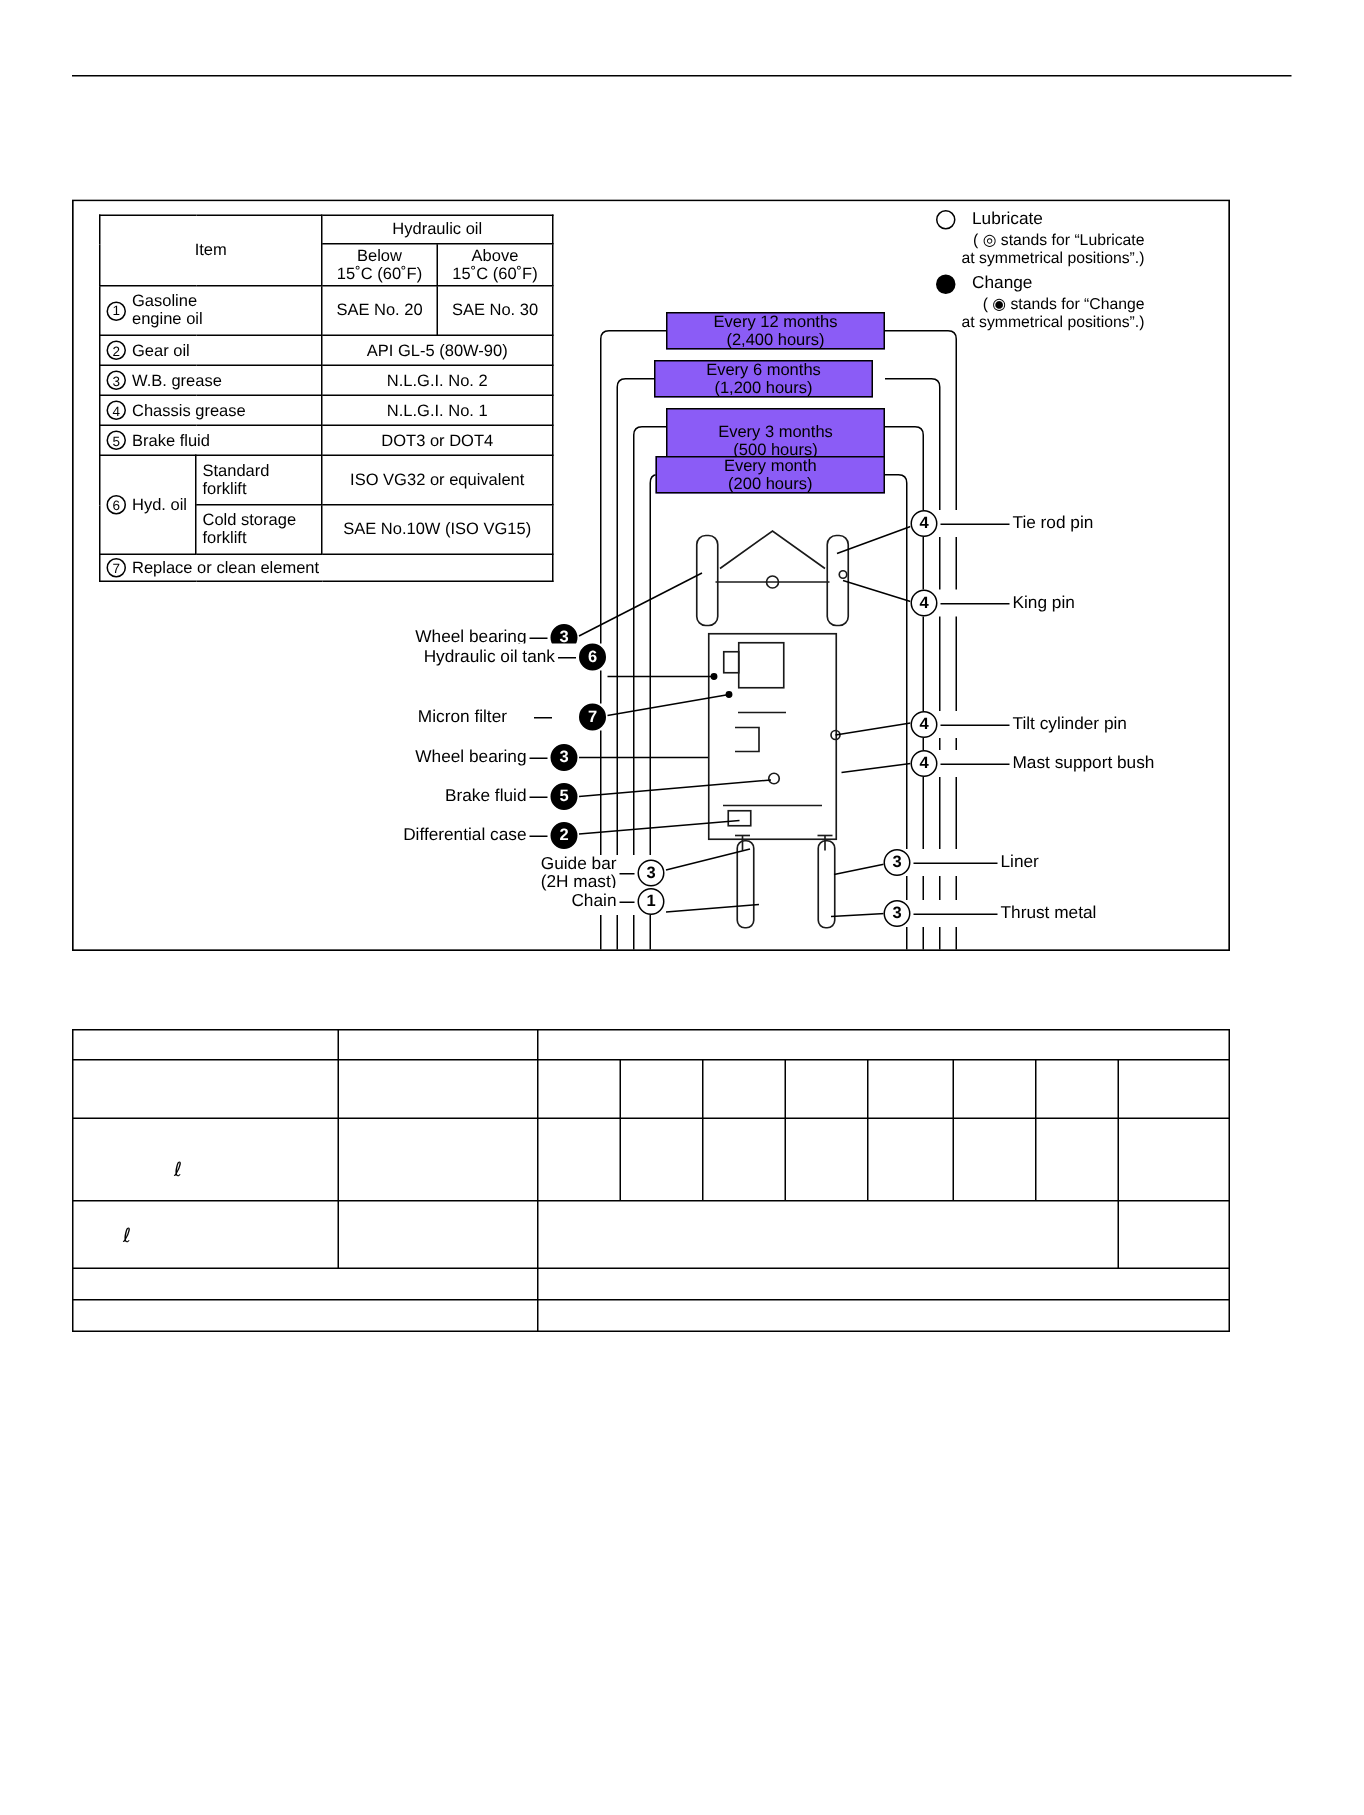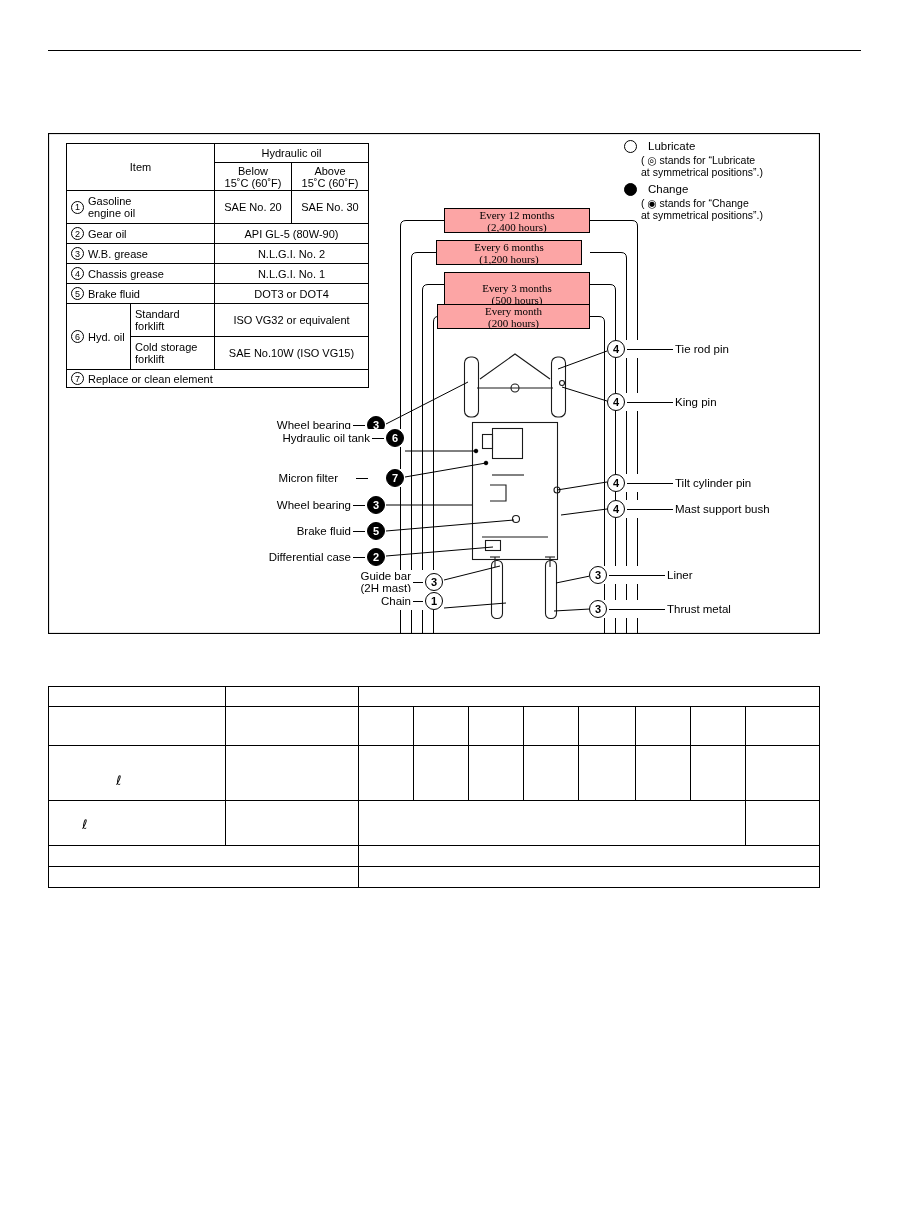--- a/index.html
+++ b/index.html
@@ -31,27 +31,27 @@
     font-size:11px; font-weight:bold; background:#fff; flex:none;
   }
   .cnum.f { background:#000; color:#fff; border-color:#000; }
   .cnum.sm { width:13px; height:13px; border-width:1px; font-size:9px; font-weight:normal; }
 
   
   .legend { position:absolute; left:576px; top:6px; font-size:11.5px; line-height:14px; }
   .legend-row { display:flex; align-items:center; gap:11px; }
   .dot { display:inline-block; box-sizing:border-box; width:13px; height:13px; border-radius:50%; border:1.2px solid #000; background:#fff; flex:none; }
   .dot.f { background:#000; }
-  .legend-note { font-size:10.5px; line-height:12px; margin:1px 0 4px 17px; }
+  .legend-note { font-size:10.5px; line-height:12px; margin:1px 0 4px 17px;text-align:right; }
 
   
   .interval {
-    position:absolute; box-sizing:border-box; border:1px solid #000; background:#fca5a5;
+    position:absolute; box-sizing:border-box; border:1px solid #000; background:#8b5cf6;
     display:flex; align-items:center; justify-content:center; text-align:center;
-    font-size:11px; line-height:12px;font-family:Liberation Serif, serif;
+    font-size:11px; line-height:12px;
   }
 
   
   .co { position:absolute; display:flex; align-items:center; height:18px; font-size:11.5px; line-height:12px; background:#fff; }
   .co .dash { border-top:1px solid #000; height:0; flex:none; margin:0 2px; }
   .co .co-label { white-space:pre-line; }
   .co.left .co-label { text-align:right; }
   .co.two { height:24px; }
 
   

